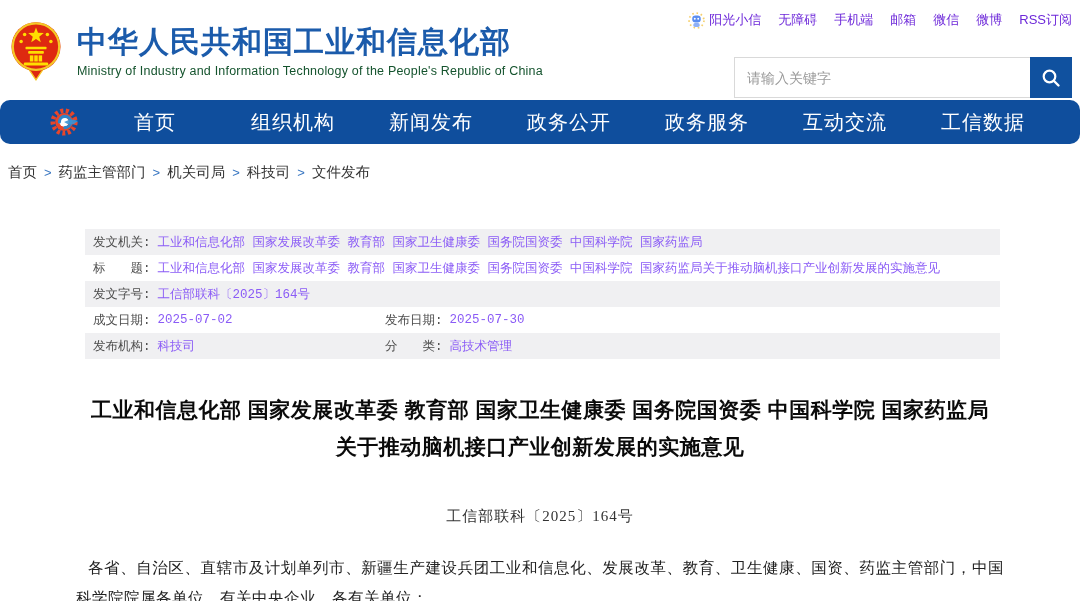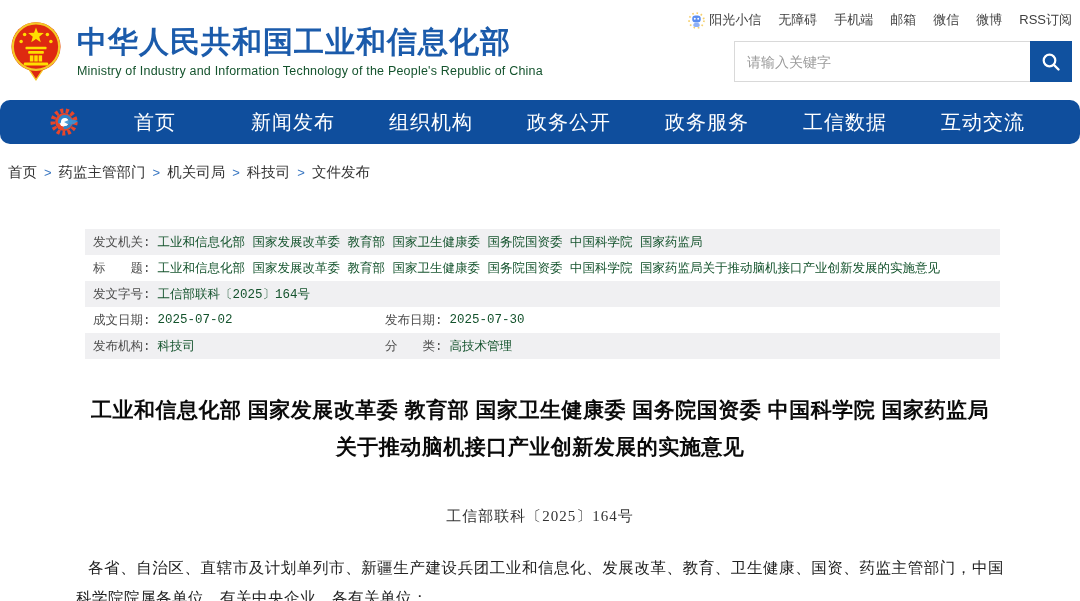--- a/index.html
+++ b/index.html
@@ -9,25 +9,25 @@
   
   .header { position:relative; width:1080px; height:100px; background:#fff; }
   .brand { position:absolute; left:8px; top:20px; display:flex; align-items:center; }
   .emblem { width:56px; height:62px; flex:0 0 auto; }
   .brand-text { margin-left:13px; }
   .site-title { font-size:30px; font-weight:bold; color:#1b5bab; letter-spacing:1px; line-height:36px; }
   .site-subtitle { font-size:12.5px; color:#14532d; margin-top:4px; letter-spacing:0.2px; }
 
   .header-right { position:absolute; right:8px; top:10px; width:338px; }
   .quick-links { display:flex; justify-content:flex-end; align-items:center; gap:17px;
-                 font-size:13px; color:#404040; height:20px; }
+                 font-size:13px; color:#6d28d9; height:20px; }
   .quick-links .ql { cursor:pointer; white-space:nowrap; display:flex; align-items:center; gap:4px; }
   .mascot { width:17px; height:17px; }
 
-  .search-bar { margin-top:11px; display:flex; height:41px; border:1px solid #d9d9d9; background:#fff; }
+  .search-bar { margin-top:27px; display:flex; height:41px; border:1px solid #d9d9d9; background:#fff; }
   .search-input { flex:1; border:none; outline:none; padding:0 12px; font-size:14px; color:#333;
                   font-family:"Liberation Sans","DejaVu Sans",sans-serif; }
   .search-input::placeholder { color:#9a9a9a; }
   .search-btn { width:42px; height:41px; margin:-1px -1px -1px 0; border:none; background:#10519f;
                 display:flex; align-items:center; justify-content:center; cursor:pointer; }
 
   
   .nav { width:1080px; height:44px; margin-top:0; background:#0f4e9d; border-radius:10px;
          display:flex; align-items:center; padding:0 28px 0 50px; }
   .nav-logo { width:30px; height:30px; margin-right:6px; flex:0 0 auto; }
@@ -39,21 +39,21 @@
   .crumb { cursor:pointer; }
   .crumb-sep { color:#3a77c2; font-size:13px; }
 
   
   .doc-table { margin:47px 80px 0 85px; width:915px; font-size:12.5px; color:#4d4d4d; }
   .t-row { display:flex; align-items:center; min-height:26px; padding-left:8px; }
   .t-row.shaded { background:#f0f0f2; }
   .t-cell { display:flex; align-items:center; white-space:nowrap;font-family:Liberation Mono, monospace; }
   .t-cell.first-col { width:292px; flex:0 0 auto; }
   .t-label { margin-right:7px; }
-  .t-value { color:#14532d; }
+  .t-value { color:#8b5cf6; }
 
   
   .article-title { margin:32px auto 0; max-width:905px; text-align:center; font-size:21px;
                    font-weight:bold; color:#0a0a0a; line-height:37px; letter-spacing:0.5px; }
   .doc-number { margin-top:42px; text-align:center; font-family:"Liberation Serif","DejaVu Serif",serif;
                 font-size:15px; color:#333; letter-spacing:1px; }
   .article-body { margin:27px 76px 0 76px; font-family:"Liberation Serif","DejaVu Serif",serif;
                   font-size:15.5px; color:#222; line-height:30px; text-align:justify; text-indent:12px;
                   letter-spacing:0.5px; }
 </style>
@@ -117,26 +117,26 @@
 
 <div class="nav">
   <svg class="nav-logo" viewBox="0 0 32 32">
     <circle cx="15" cy="16" r="12" fill="none" stroke="#e8462a" stroke-width="5" stroke-dasharray="3.2 2.6"></circle>
     <circle cx="15" cy="16" r="9.5" fill="#e8462a"></circle>
     <circle cx="15" cy="16" r="5" fill="#ffffff"></circle>
     <path d="M10 16 a6 6 0 1 1 6 6" fill="none" stroke="#2f86c9" stroke-width="3.4" stroke-linecap="round"></path>
     <path d="M15 16 q8 -5 15 -1 q-7 7 -15 1" fill="#3c93d4" opacity="0.9"></path>
   </svg>
   <div class="nav-item">首页</div>
+  <div class="nav-item">组织机构</div>
   <div class="nav-item">新闻发布</div>
-  <div class="nav-item">组织机构</div>
   <div class="nav-item">政务公开</div>
   <div class="nav-item">政务服务</div>
+  <div class="nav-item">互动交流</div>
   <div class="nav-item">工信数据</div>
-  <div class="nav-item">互动交流</div>
 </div>
 
 <div class="breadcrumb">
   <span class="crumb">首页</span>
   <span class="crumb-sep">&gt;</span>
   <span class="crumb">药监主管部门</span>
   <span class="crumb-sep">&gt;</span>
   <span class="crumb">机关司局</span>
   <span class="crumb-sep">&gt;</span>
   <span class="crumb">科技司</span>

